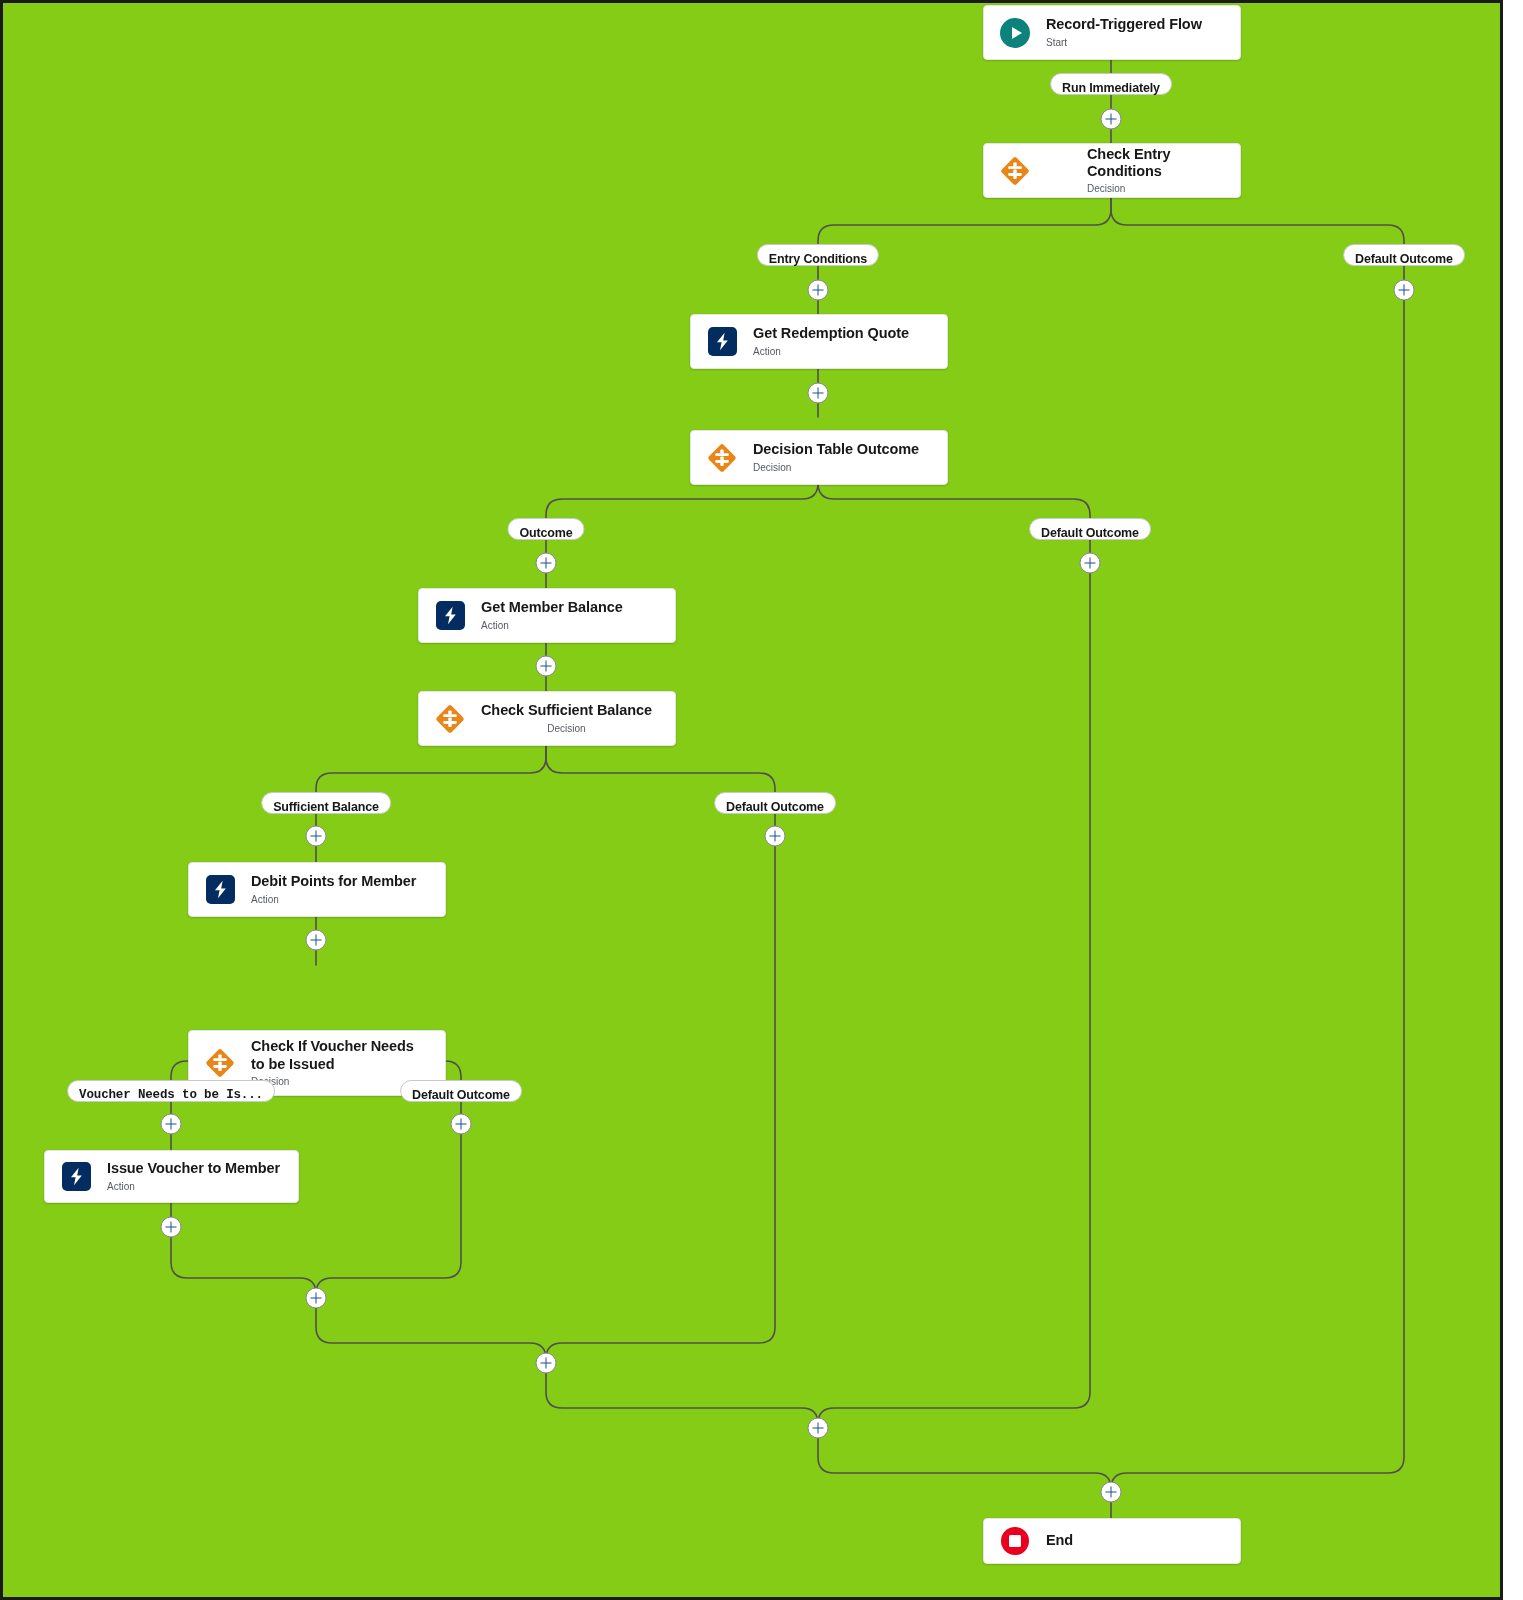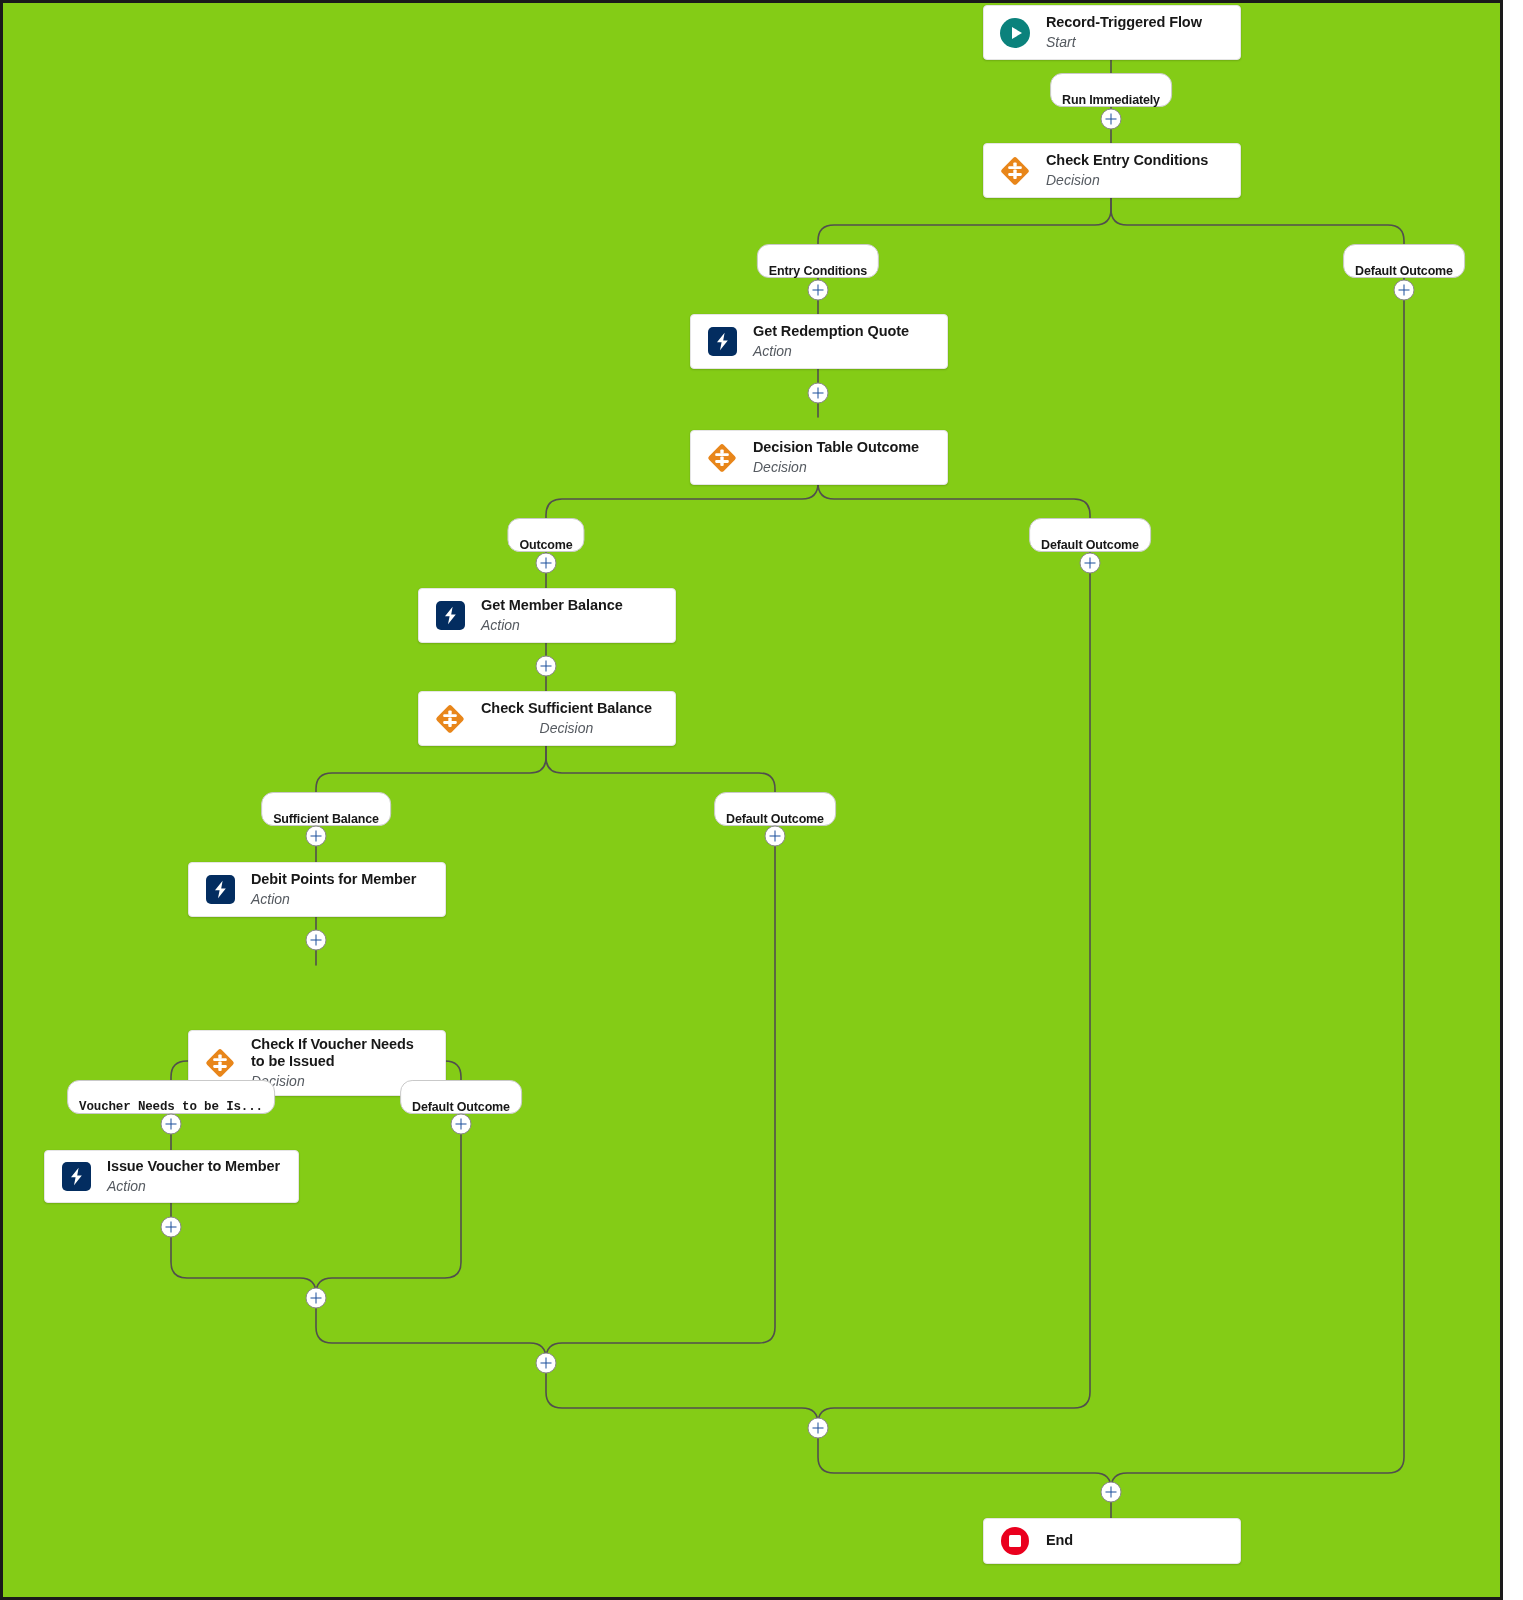--- a/index.html
+++ b/index.html
@@ -53,25 +53,24 @@
     min-width: 0;
   }
   .node-title {
     font-size: 14.5px;
     font-weight: bold;
     color: #181818;
     line-height: 1.18;
     letter-spacing: -0.1px;
   }
   .node-sub {
-    font-size: 14px;
+    font-size: 10px;
     color: #555a60;
     line-height: 1.3;
     margin-top: 2px;
-    font-style: italic;
   }
 
   
   .icon-start {
     width: 30px; height: 30px;
     border-radius: 50%;
     background: #0b827c;
     display: flex; align-items: center; justify-content: center;
   }
   .icon-start .tri {
@@ -104,21 +103,21 @@
   }
 
   
   .branch-label {
     position: absolute;
     background: #ffffff;
     border: 1px solid #c9c9c9;
     border-radius: 12px;
     height: 22px;
     line-height: 20px;
-    padding: 16px 11px;
+    padding: 4px 11px;
     font-size: 12.5px;
     font-weight: bold;
     color: #181818;
     white-space: nowrap;
     transform: translateX(-50%);
     box-sizing: border-box;
     letter-spacing: -0.15px;
   }
 
   
@@ -184,21 +183,21 @@
         <span class="node-icon">
           <span class="icon-start">
             <span class="tri"></span>
           </span>
         </span>
         <div class="node-text">
           <div class="node-title">Record-Triggered Flow</div>
           <div class="node-sub">Start</div>
         </div>
       </div>
-      <div class="node" style="left: 980px; top: 140px; width: 258px; height: 55px;">
+      <div class="node" style="left: 980px; top: 140px; width: 258px; height: 55px; gap: 41px;">
         <span class="node-icon">
           <span class="icon-decision">
             <svg width="34" height="34" viewBox="0 0 34 34">
               <rect x="17" y="2.2" width="20.9" height="20.9" rx="2.6" transform="rotate(45 17 2.2)" fill="#e8861a"></rect>
               <rect x="10.2" y="12.2" width="13.6" height="2.9" rx="1.1" fill="#ffffff"></rect>
               <rect x="10.2" y="19.0" width="13.6" height="2.9" rx="1.1" fill="#ffffff"></rect>
               <rect x="15.3" y="8.6" width="3.4" height="4.2" rx="1.0" fill="#ffffff"></rect>
               <rect x="15.3" y="15.4" width="3.4" height="4.2" rx="1.0" fill="#ffffff"></rect>
               <rect x="15.3" y="21.4" width="3.4" height="3.6" rx="1.0" fill="#ffffff"></rect>
             </svg>

